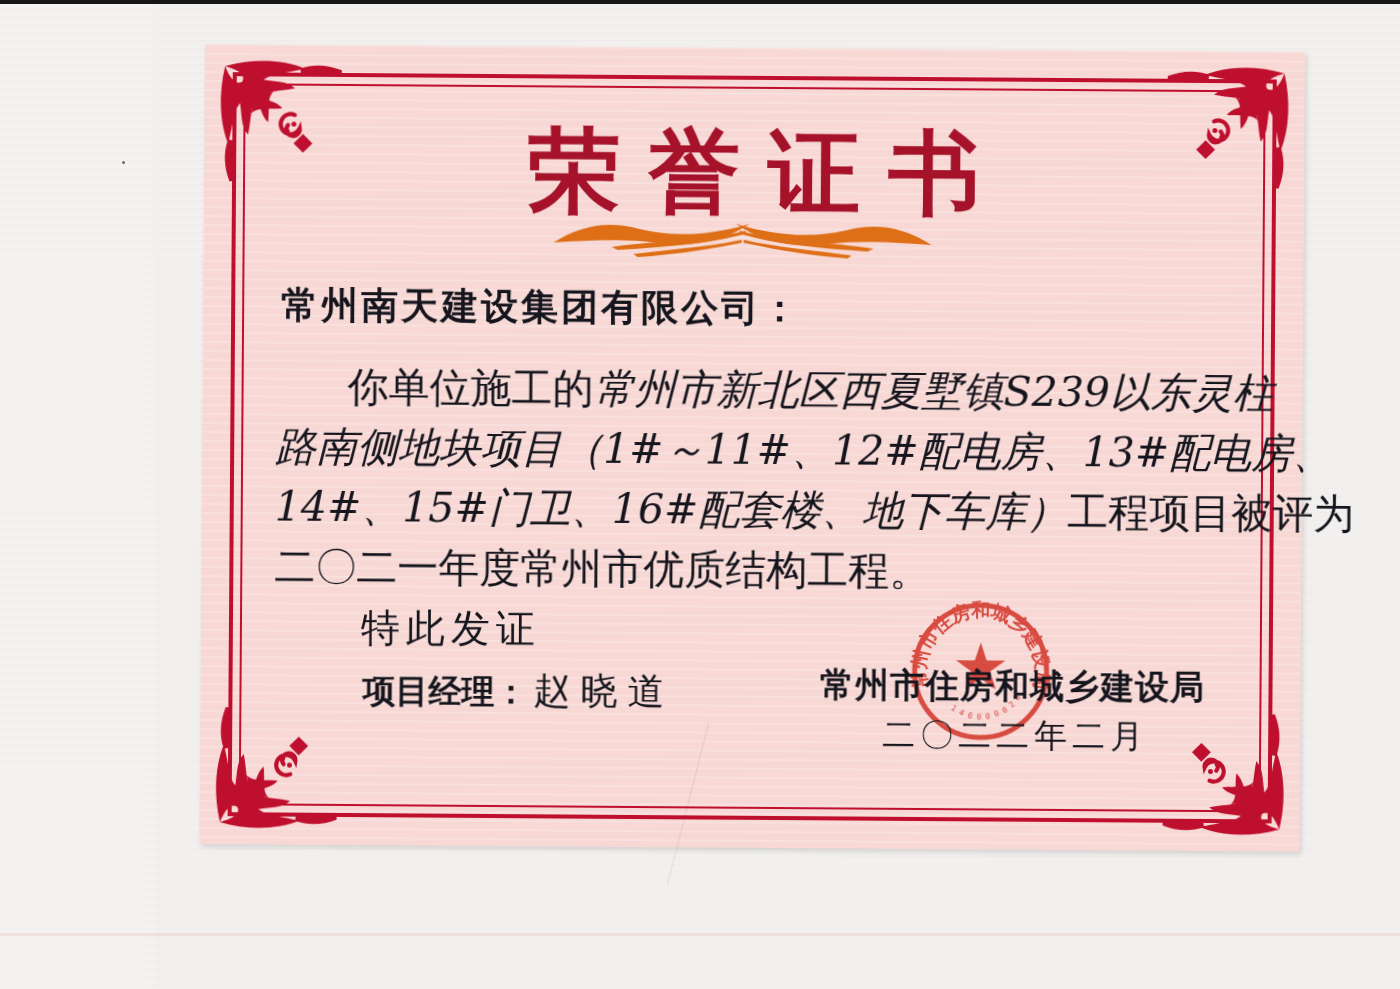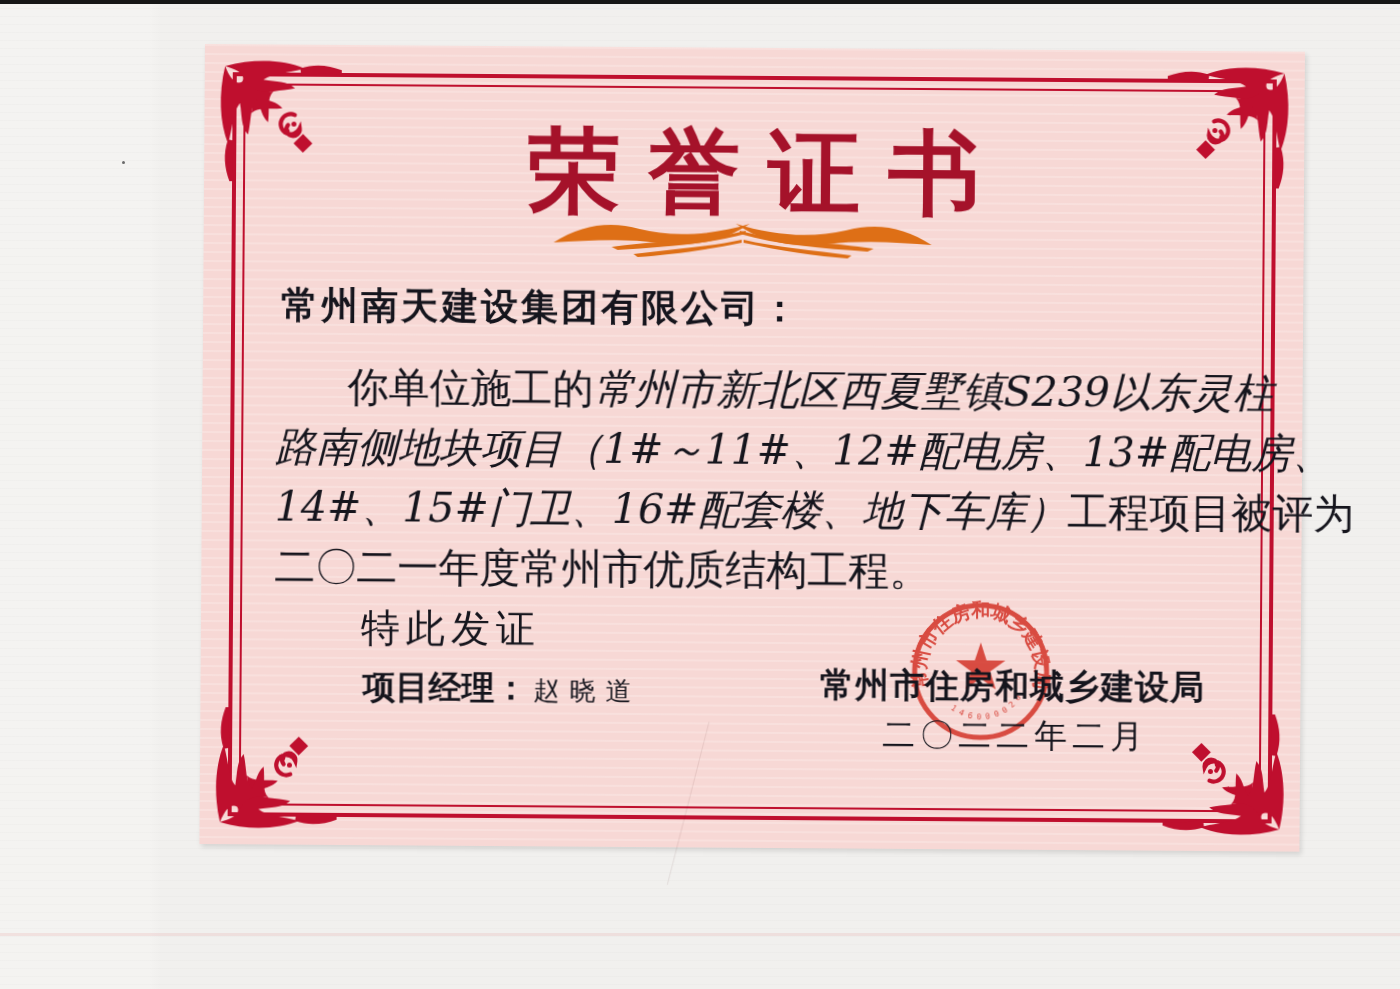--- a/index.html
+++ b/index.html
@@ -56,21 +56,21 @@
   .kai    { font-family:"Liberation Serif", serif; font-style:normal; }
   .script { font-family:"DejaVu Serif", serif; font-style:italic; }
 
   .closing {
     position:absolute; left:160px; top:556px;
     font-family:"Liberation Serif", serif; font-size:39px; color:#15151d;
     letter-spacing:6px; white-space:nowrap;
   }
   .manager { position:absolute; left:162px; top:620px; white-space:nowrap; color:#15151d; }
   .manager .label { font-family:"Liberation Sans", sans-serif; font-weight:700; font-size:33px; }
-  .manager .name  { font-family:Liberation Mono, monospace; font-size:26px; letter-spacing:10px; margin-left:6px; }
+  .manager .name  { font-family:Liberation Mono, monospace; font-size:37px; letter-spacing:10px; margin-left:6px; }
 
   .issuer {
     position:absolute; left:562px; top:614px; width:500px; text-align:center;
     font-family:"Liberation Serif", serif; font-weight:600;
     font-size:34px; color:#15151d; letter-spacing:1px; white-space:nowrap; z-index:3;
   }
   .issue-date {
     position:absolute; left:615px; top:664px; width:400px; text-align:center;
     font-family:"Liberation Serif", serif; font-size:33px; color:#15151d;
     letter-spacing:5px; white-space:nowrap; z-index:3;

